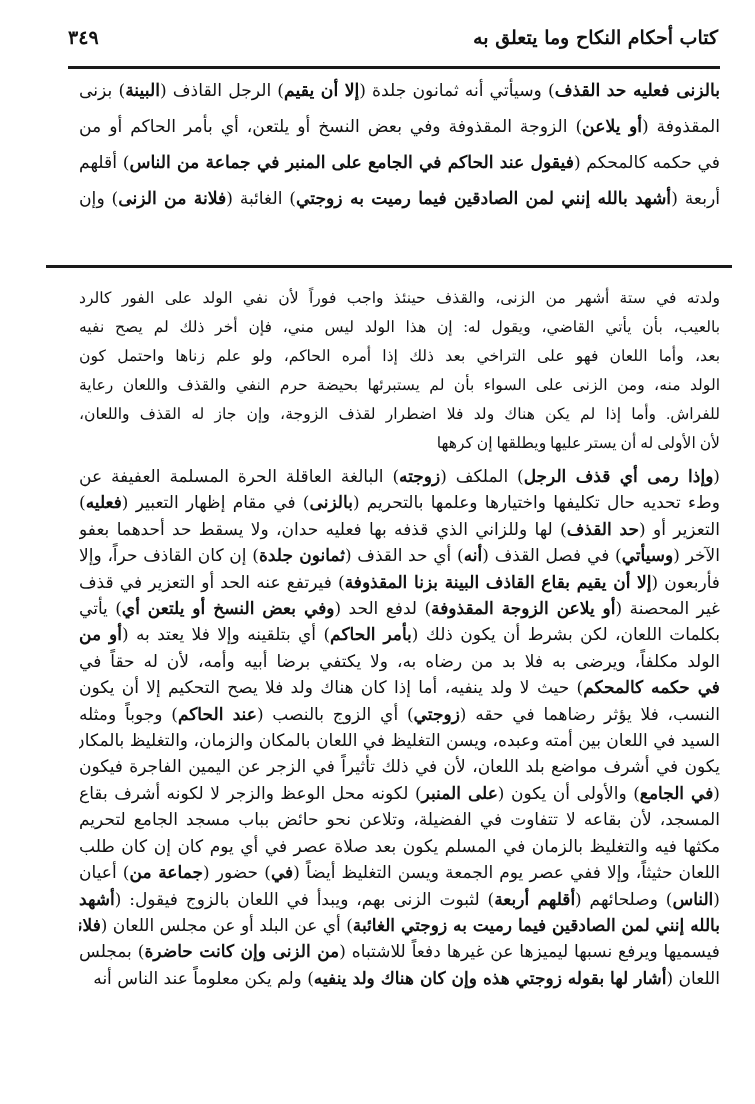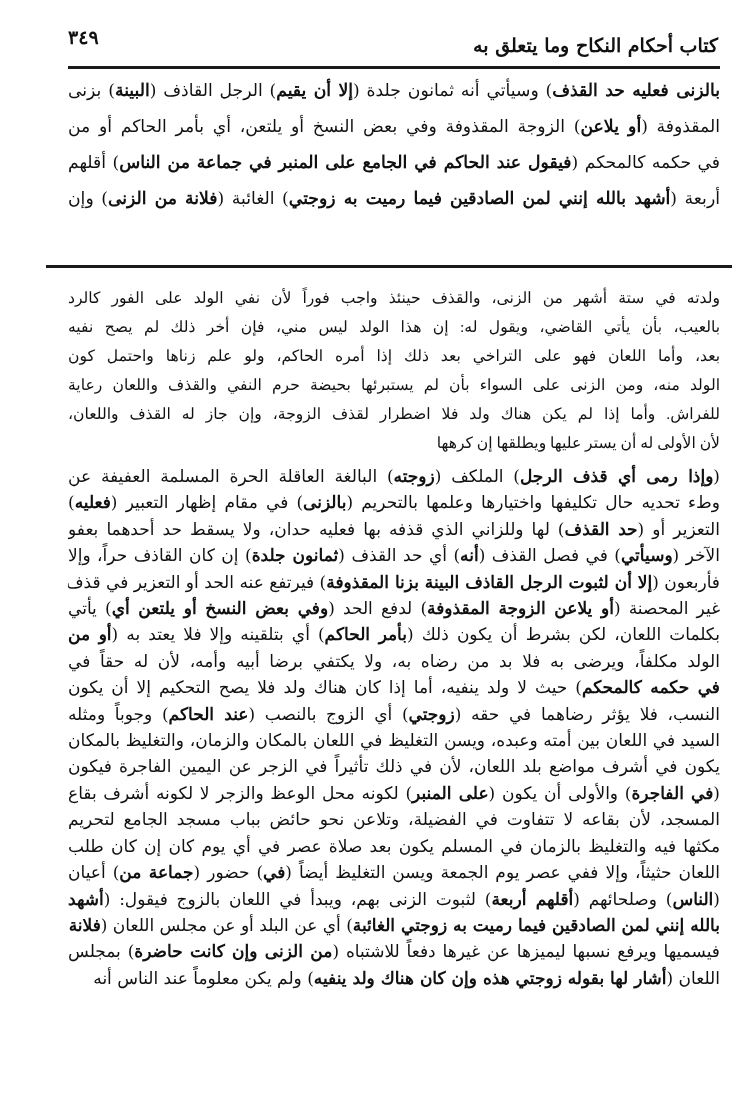--- a/index.html
+++ b/index.html
@@ -4,25 +4,25 @@
 <style>
   html, body { margin: 0; padding: 0; background: #ffffff; }
   body {
     width: 755px; height: 1104px; position: relative; overflow: hidden;
     font-family: "DejaVu Serif", "Liberation Serif", serif;
     color: #111111;
   }
   .page { position: absolute; left: 68px; top: 0; width: 652px; height: 1104px; direction: rtl; }
 
   .header { position: absolute; top: 20px; left: 0; right: 0; height: 40px; }
-  .running-title { position: absolute; right: 2px; top: 14px; font-size: 19px; font-weight: bold; white-space: nowrap; }
+  .running-title { position: absolute; right: 2px; top: 6px; font-size: 19px; font-weight: bold; white-space: nowrap; }
   .page-number { position: absolute; left: 0; top: 6px; font-size: 19px; font-weight: bold; }
   .header-rule { position: absolute; top: 66px; left: 0; right: 0; height: 3px; background: #1a1a1a; }
 
-  .block { position: absolute; left: 0; right: 0; text-align: justify; text-align-last: justify; }
+  .block { position: absolute; left: 11px; right: 0; text-align: justify; text-align-last: justify; }
   .block .line { display: block; white-space: nowrap; overflow: hidden; text-align: justify; text-align-last: justify; }
   .block .line.last { text-align-last: right; }
 
   .main-text { top: 72px; font-size: 17.2px; line-height: 36px; }
   .footnote { top: 283px; font-size: 15.6px; line-height: 29px; font-family: Liberation Serif, serif; }
   .commentary { top: 463px; font-size: 17px; line-height: 26.4px; }
 
   .note-rule { position: absolute; top: 265px; left: -22px; right: -12px; height: 3px; background: #1a1a1a; }
 
   b { font-weight: bold; }
@@ -53,29 +53,29 @@
       <span class="line">الولد منه، ومن الزنى على السواء بأن لم يستبرئها بحيضة حرم النفي والقذف واللعان رعاية</span>
       <span class="line">للفراش. وأما إذا لم يكن هناك ولد فلا اضطرار لقذف الزوجة، وإن جاز له القذف واللعان،</span>
       <span class="line last">لأن الأولى له أن يستر عليها ويطلقها إن كرهها</span>
     </div>
 
   <div class="block commentary" id="commentary">
       <span class="line">(<b>وإذا رمى أي قذف الرجل</b>) الملكف (<b>زوجته</b>) البالغة العاقلة الحرة المسلمة العفيفة عن</span>
       <span class="line">وطء تحديه حال تكليفها واختيارها وعلمها بالتحريم (<b>بالزنى</b>) في مقام إظهار التعبير (<b>فعليه</b>)</span>
       <span class="line">التعزير أو (<b>حد القذف</b>) لها وللزاني الذي قذفه بها فعليه حدان، ولا يسقط حد أحدهما بعفو</span>
       <span class="line">الآخر (<b>وسيأتي</b>) في فصل القذف (<b>أنه</b>) أي حد القذف (<b>ثمانون جلدة</b>) إن كان القاذف حراً، وإلا</span>
-      <span class="line">فأربعون (<b>إلا أن لثبوت الرجل القاذف البينة بزنا المقذوفة</b>) فيرتفع عنه الحد أو التعزير في قذف</span>
+      <span class="line">فأربعون (<b>إلا أن يقيم بقاع القاذف البينة بزنا المقذوفة</b>) فيرتفع عنه الحد أو التعزير في قذف</span>
       <span class="line">غير المحصنة (<b>أو يلاعن الزوجة المقذوفة</b>) لدفع الحد (<b>وفي بعض النسخ أو يلتعن أي</b>) يأتي</span>
       <span class="line">بكلمات اللعان، لكن بشرط أن يكون ذلك (<b>بأمر الحاكم</b>) أي بتلقينه وإلا فلا يعتد به (<b>أو من</b></span>
       <span class="line">الولد مكلفاً، ويرضى به فلا بد من رضاه به، ولا يكتفي برضا أبيه وأمه، لأن له حقاً في</span>
       <span class="line"><b>في حكمه كالمحكم</b>) حيث لا ولد ينفيه، أما إذا كان هناك ولد فلا يصح التحكيم إلا أن يكون</span>
       <span class="line">النسب، فلا يؤثر رضاهما في حقه (<b>زوجتي</b>) أي الزوج بالنصب (<b>عند الحاكم</b>) وجوباً ومثله</span>
       <span class="line">السيد في اللعان بين أمته وعبده، ويسن التغليظ في اللعان بالمكان والزمان، والتغليظ بالمكان</span>
       <span class="line">يكون في أشرف مواضع بلد اللعان، لأن في ذلك تأثيراً في الزجر عن اليمين الفاجرة فيكون</span>
-      <span class="line">(<b>في الفاجرة</b>) والأولى أن يكون (<b>على المنبر</b>) لكونه محل الوعظ والزجر لا لكونه أشرف بقاع</span>
+      <span class="line">(<b>في الجامع</b>) والأولى أن يكون (<b>على المنبر</b>) لكونه محل الوعظ والزجر لا لكونه أشرف بقاع</span>
       <span class="line">المسجد، لأن بقاعه لا تتفاوت في الفضيلة، وتلاعن نحو حائض بباب مسجد الجامع لتحريم</span>
       <span class="line">مكثها فيه والتغليظ بالزمان في المسلم يكون بعد صلاة عصر في أي يوم كان إن كان طلب</span>
       <span class="line">اللعان حثيثاً، وإلا ففي عصر يوم الجمعة ويسن التغليظ أيضاً (<b>في</b>) حضور (<b>جماعة من</b>) أعيان</span>
       <span class="line">(<b>الناس</b>) وصلحائهم (<b>أقلهم أربعة</b>) لثبوت الزنى بهم، ويبدأ في اللعان بالزوج فيقول: (<b>أشهد</b></span>
       <span class="line"><b>بالله إنني لمن الصادقين فيما رميت به زوجتي الغائبة</b>) أي عن البلد أو عن مجلس اللعان (<b>فلانة</b>)</span>
       <span class="line">فيسميها ويرفع نسبها ليميزها عن غيرها دفعاً للاشتباه (<b>من الزنى وإن كانت حاضرة</b>) بمجلس</span>
       <span class="line last">اللعان (<b>أشار لها بقوله زوجتي هذه وإن كان هناك ولد ينفيه</b>) ولم يكن معلوماً عند الناس أنه</span>
     </div>
 </div>
 

